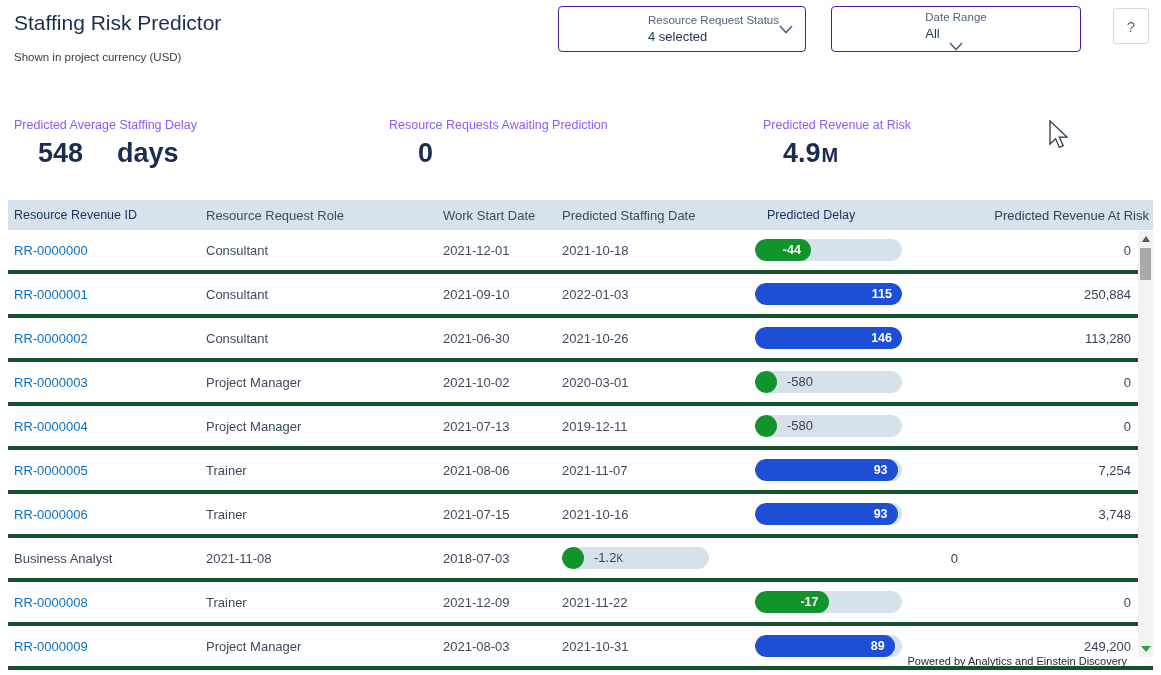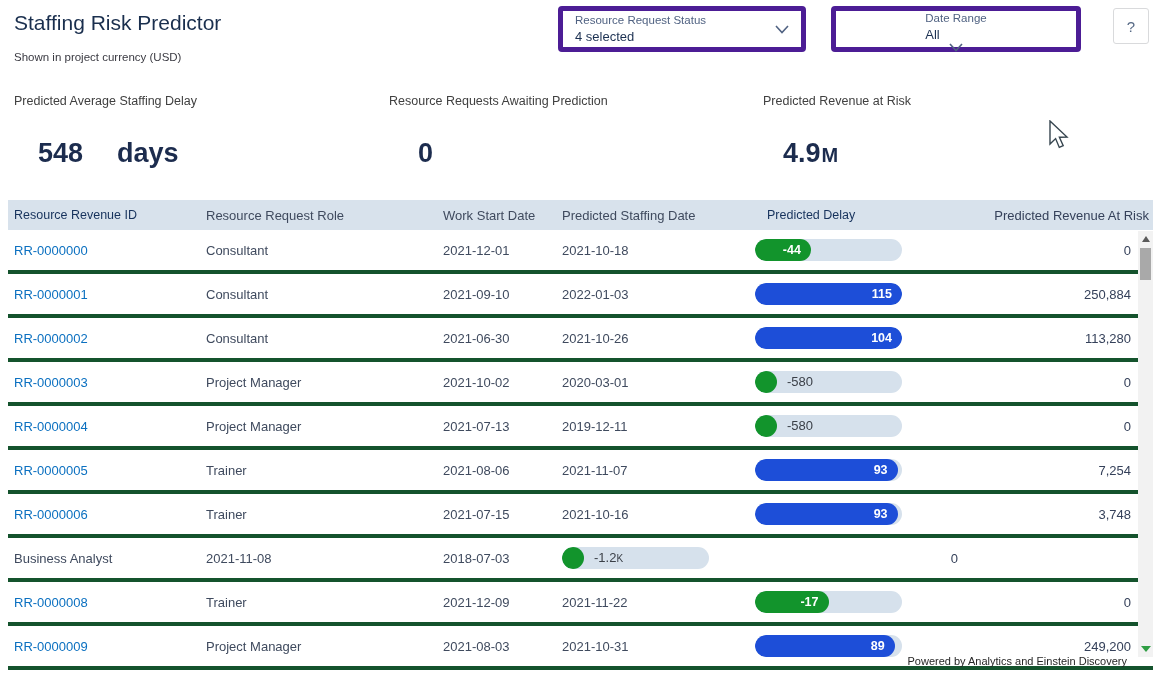--- a/index.html
+++ b/index.html
@@ -6,37 +6,37 @@
   html,body { background:#ffffff; }
   .page {
     position:relative; width:1161px; height:675px; overflow:hidden;
     background:#ffffff; font-family:"Liberation Sans", sans-serif; color:#2b3a55;
   }
   
   .title { position:absolute; left:14px; top:11px; font-size:21px; color:#1a2f4e; }
   .subtitle { position:absolute; left:14px; top:51px; font-size:11.5px; color:#3a3a42; }
   .dropdown {
     position:absolute; top:6px; height:46px; background:#fff;
-    border:5px solid #4c1d95; border-radius:4px;
-    display:flex; align-items:center; justify-content:space-between;
+    border:1px solid #4c1d95; border-radius:4px;
+    display:flex; align-items:center; justify-content:flex-end;
     padding:0 12px; cursor:pointer;
   }
   .dd1 { left:558px; width:248px; }
   .dd2 { left:831px; width:250px;flex-direction:column; }
   .dd-label { font-size:11.5px; color:#506282; line-height:15px; }
   .dd-value { font-size:13px; color:#1c3152; line-height:17px; }
   .chev { width:14px; height:9px; flex:0 0 auto; }
   .help-btn {
     position:absolute; left:1113px; top:8px; width:36px; height:36px;
     background:#fff; border:1px solid #d9dadc; border-radius:3px;
     font-family:"Liberation Sans", sans-serif;
     font-size:15px; color:#576a86; cursor:pointer;
   }
   
-  .kpi-label { position:absolute; top:94px; font-size:12.5px; color:#404040; }
+  .kpi-label { position:absolute; top:118px; font-size:12.5px; color:#8b5cf6; }
   .kpi-value { position:absolute; top:138px; font-size:27px; color:#1c2c4e; display:flex; align-items:baseline;font-weight:bold; }
   .kpi-unit { margin-left:34px; }
   .kpi-abbrev { font-size:20px; margin-left:1px; }
   
   .table { position:absolute; left:8px; top:200px; width:1145px; }
   .trow {
     display:grid; grid-template-columns:192px 237px 119px 193px 225px 1fr;
     padding-left:6px; align-items:center;
   }
   .thead {
@@ -160,21 +160,21 @@
           </div>
           <div class="c-rev">250,884</div>
         </div>
         <div class="trow">
           <div class="c-id"><a>RR-0000002</a></div>
           <div class="c-role">Consultant</div>
           <div class="c-work">2021-06-30</div>
           <div class="c-staff">2021-10-26</div>
           <div class="c-delay">
             <div class="bar-track">
-              <div class="bar-fill red" style="width: 100%;">104</div>
+              <div class="bar-fill red" style="width: 100%;">146</div>
             </div>
           </div>
           <div class="c-rev">113,280</div>
         </div>
         <div class="trow">
           <div class="c-id"><a>RR-0000003</a></div>
           <div class="c-role">Project Manager</div>
           <div class="c-work">2021-10-02</div>
           <div class="c-staff">2020-03-01</div>
           <div class="c-delay">

